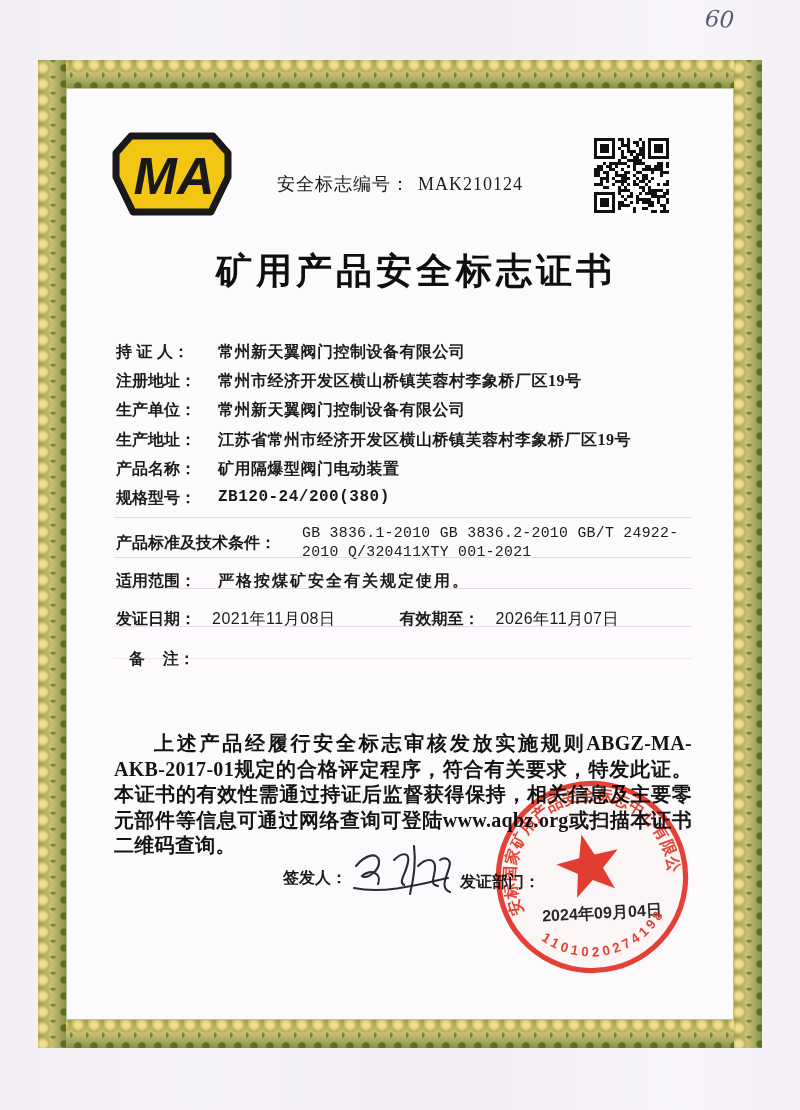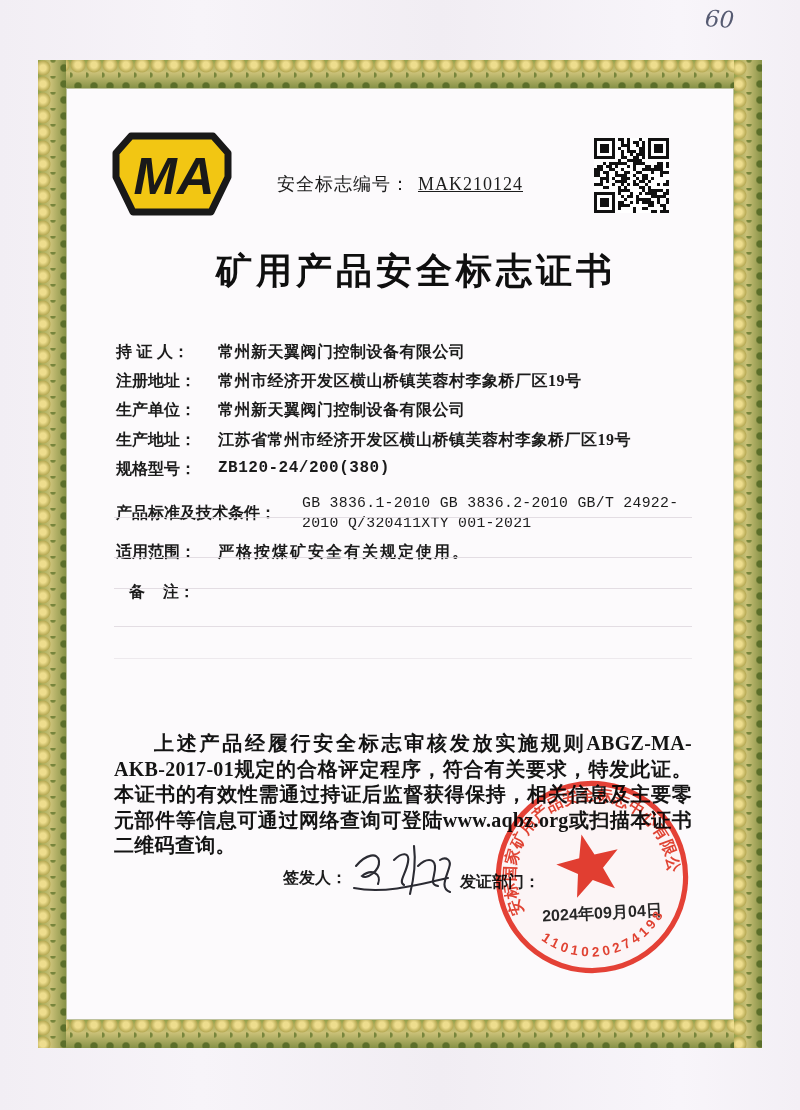--- a/index.html
+++ b/index.html
@@ -32,21 +32,21 @@
       radial-gradient(circle at 15px 0px, #77853c 2px, rgba(0,0,0,0) 3.5px),
       linear-gradient(90deg,#94a14b,#cbc178 45%,#879247);
     background-size:28px 16px,28px 16px,28px 16px,100% 100%;
   }
   .b-left{left:0;} .b-right{right:0;}
   .cert-inner { position:absolute; inset:28px; border:1px solid rgba(138,148,82,.55); background:#fcfafc; }
   
   .ma-logo { position:absolute; left:112px; top:132px; width:120px; height:84px; }
   .markno { position:absolute; left:0; width:800px; top:172px; text-align:center;
     font-family:"Liberation Serif",serif; font-size:18px; color:#1d1d1d; letter-spacing:1px; }
-  .markno .num { font-family:"Liberation Serif",serif; margin-left:8px;text-decoration:underline; }
+  .markno .num { font-family:"Liberation Serif",serif; margin-left:8px; }
   .qr { position:absolute; left:594px; top:138px; width:75px; height:75px; background:#fff; }
   .title { position:absolute; left:16px; width:800px; top:247px; text-align:center;
     font-size:36px; font-weight:900; color:#0f0f0f; letter-spacing:4px; }
   
   .fields { position:absolute; left:116px; top:336px; width:576px; color:#1b1b1b; }
   .row { display:flex; align-items:flex-start; height:29.2px; }
   .row:first-child { margin-top:6px; }
   .lbl { flex:0 0 102px; font-weight:bold; font-size:16px; white-space:pre; }
   .val { font-family:"Liberation Serif",serif; font-weight:bold; font-size:16px; letter-spacing:.5px; }
   .row-std { display:flex; margin-top:4px; min-height:44px; align-items:center;gap:17px; }
@@ -335,30 +335,40 @@
     </div>
     <div class="row">
       <span class="lbl">生产单位：</span>
       <span class="val">常州新天翼阀门控制设备有限公司</span>
     </div>
     <div class="row">
       <span class="lbl">生产地址：</span>
       <span class="val">江苏省常州市经济开发区横山桥镇芙蓉村李象桥厂区19号</span>
     </div>
     <div class="row">
+      <span class="lbl">产品名称：</span>
+      <span class="val">矿用隔爆型阀门电动装置</span>
+    </div>
+    <div class="row">
       <span class="lbl">规格型号：</span>
       <span class="val" style="font-family:Liberation Mono, monospace;text-align:right;">ZB120-24/200(380)</span>
     </div>
     <div class="row-std">
       <span class="lbl">产品标准及技术条件：</span>
       <span class="val-std">GB 3836.1-2010 GB 3836.2-2010 GB/T 24922-2010 Q/320411XTY 001-2021</span>
     </div>
     <div class="row-scope">
       <span class="lbl">适用范围：</span>
       <span class="val" style="letter-spacing:2px;">严格按煤矿安全有关规定使用。</span>
+    </div>
+    <div class="row-dates">
+      <span class="dlbl">发证日期：</span>
+      <span class="dval">2021年11月08日</span>
+      <span class="dlbl dlbl2">有效期至：</span>
+      <span class="dval">2026年11月07日</span>
     </div>
     <div class="row-remark">
       <span class="lbl">备    注：</span>
       <span class="val"></span>
     </div>
   </div>
 
   <div class="rule" style="top:517px"></div>
   <div class="rule" style="top:557px"></div>
   <div class="rule" style="top:588px"></div>

